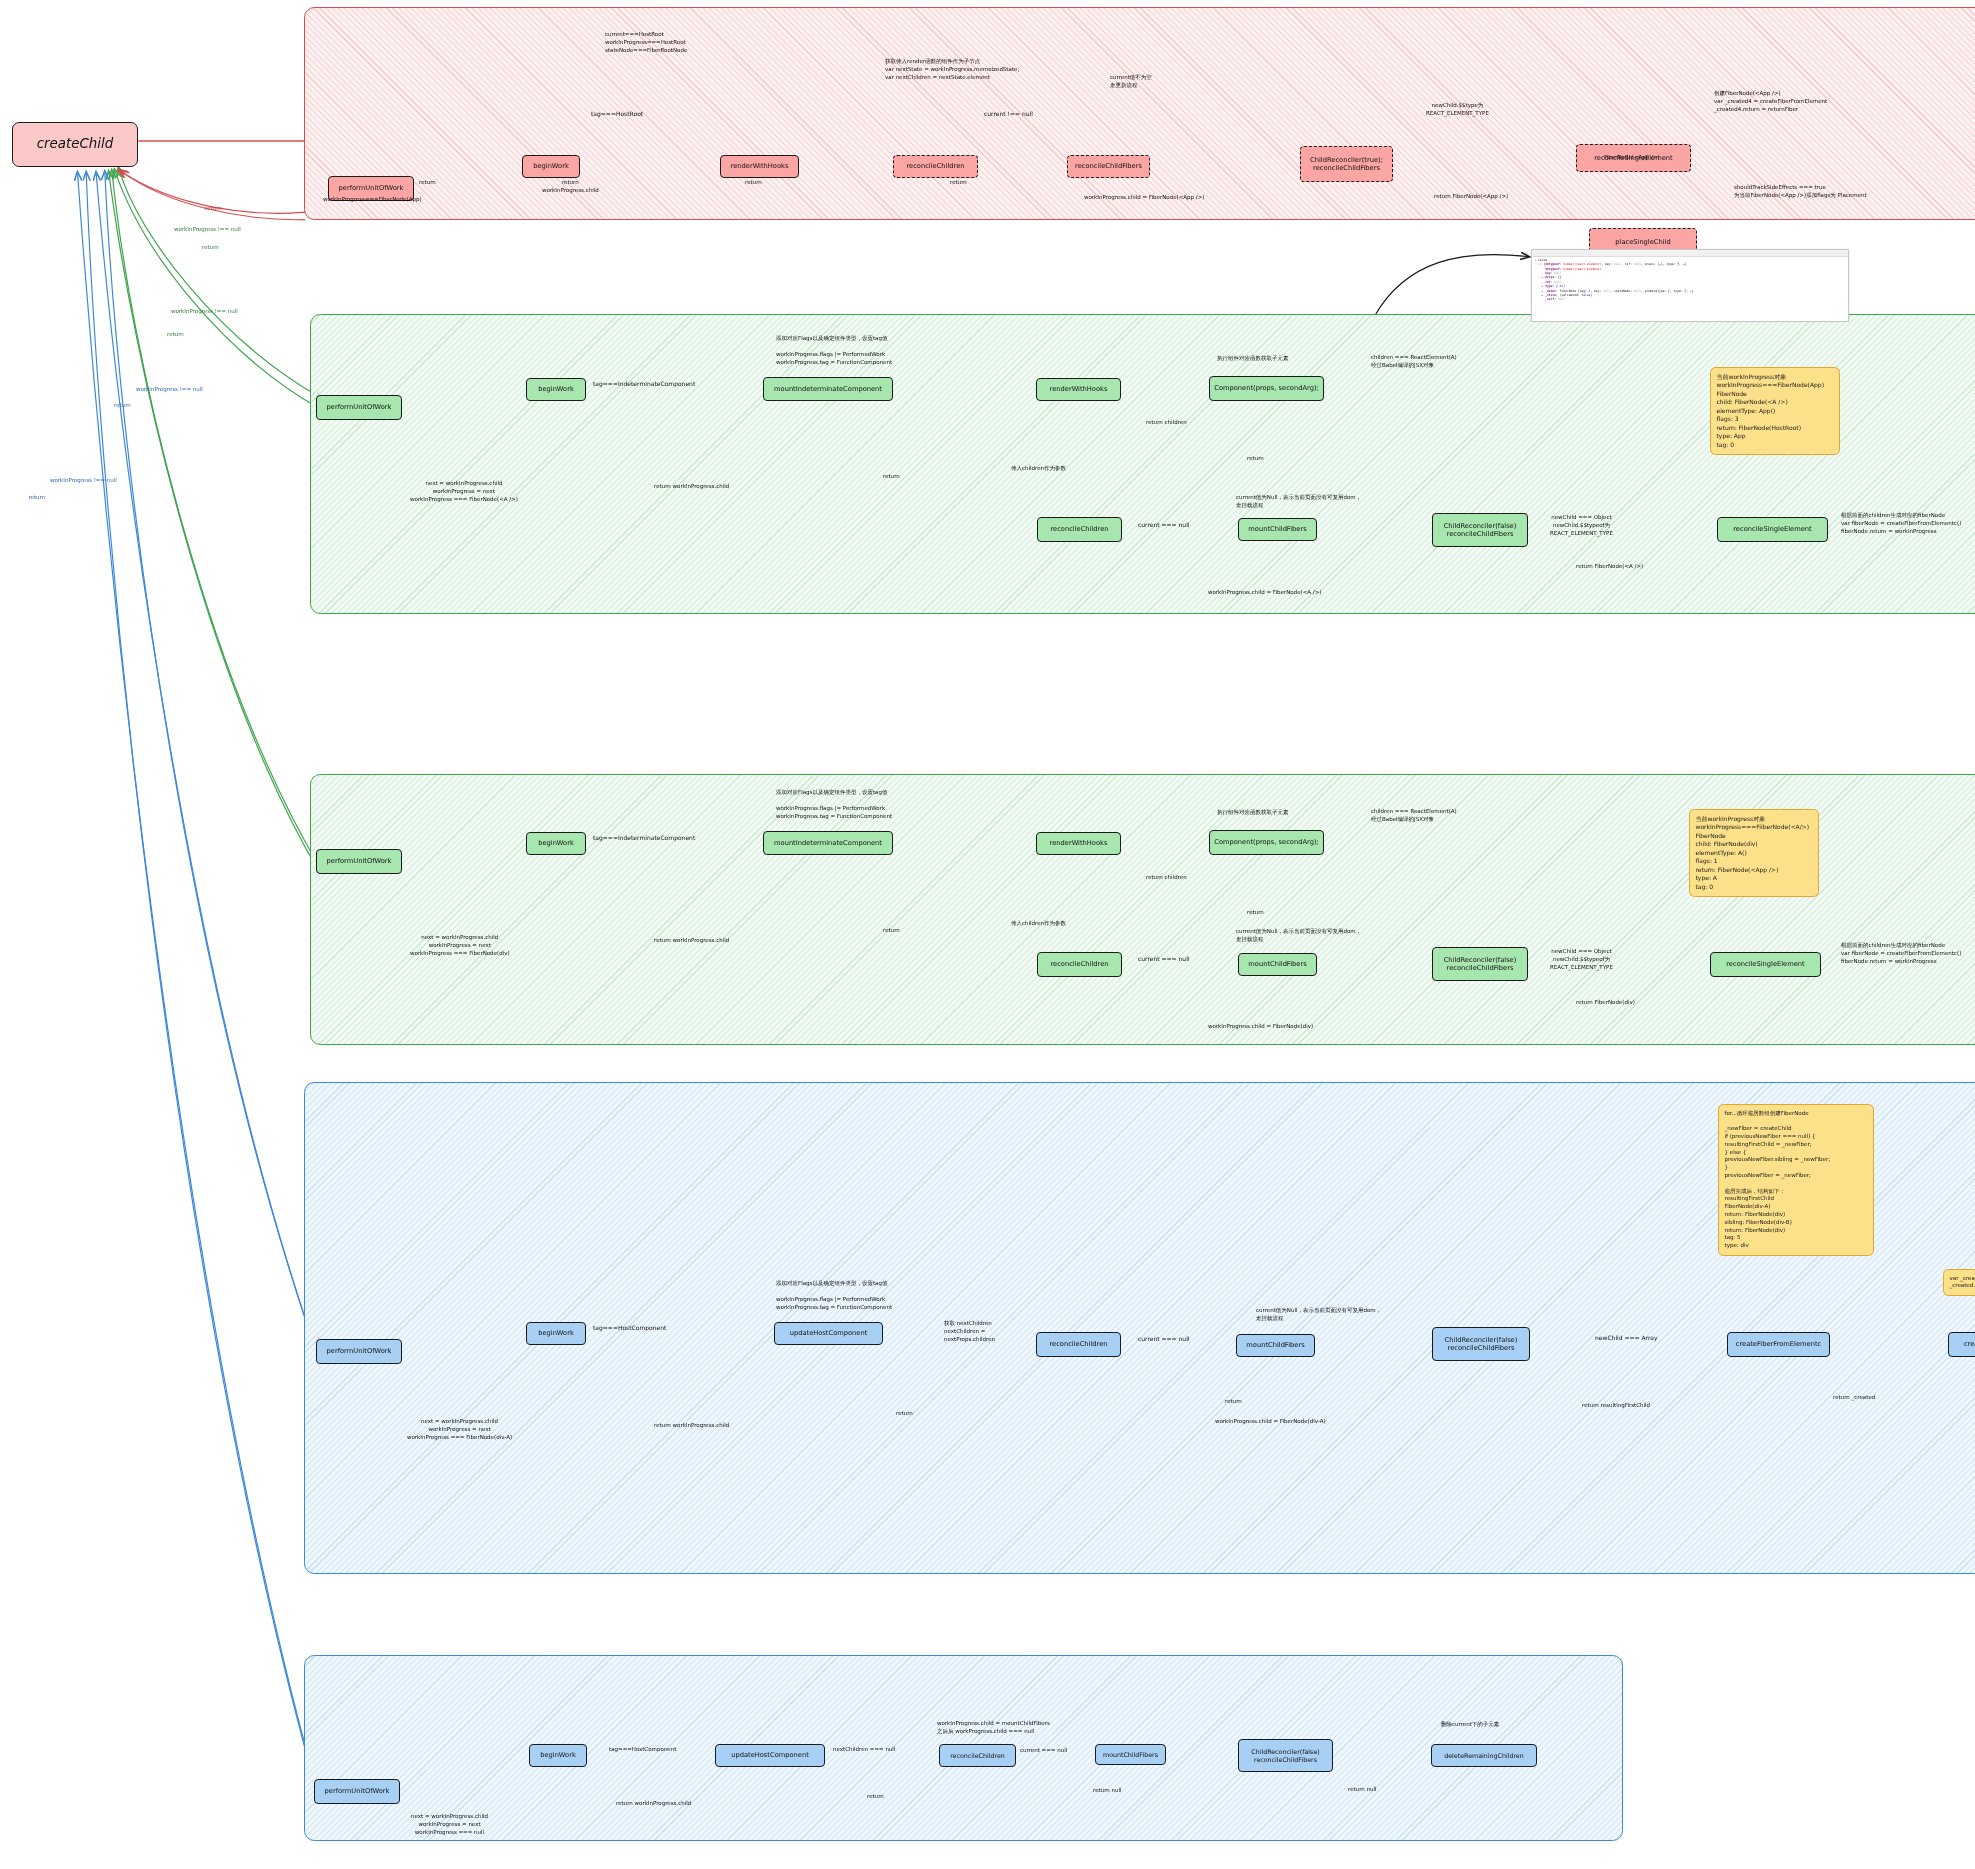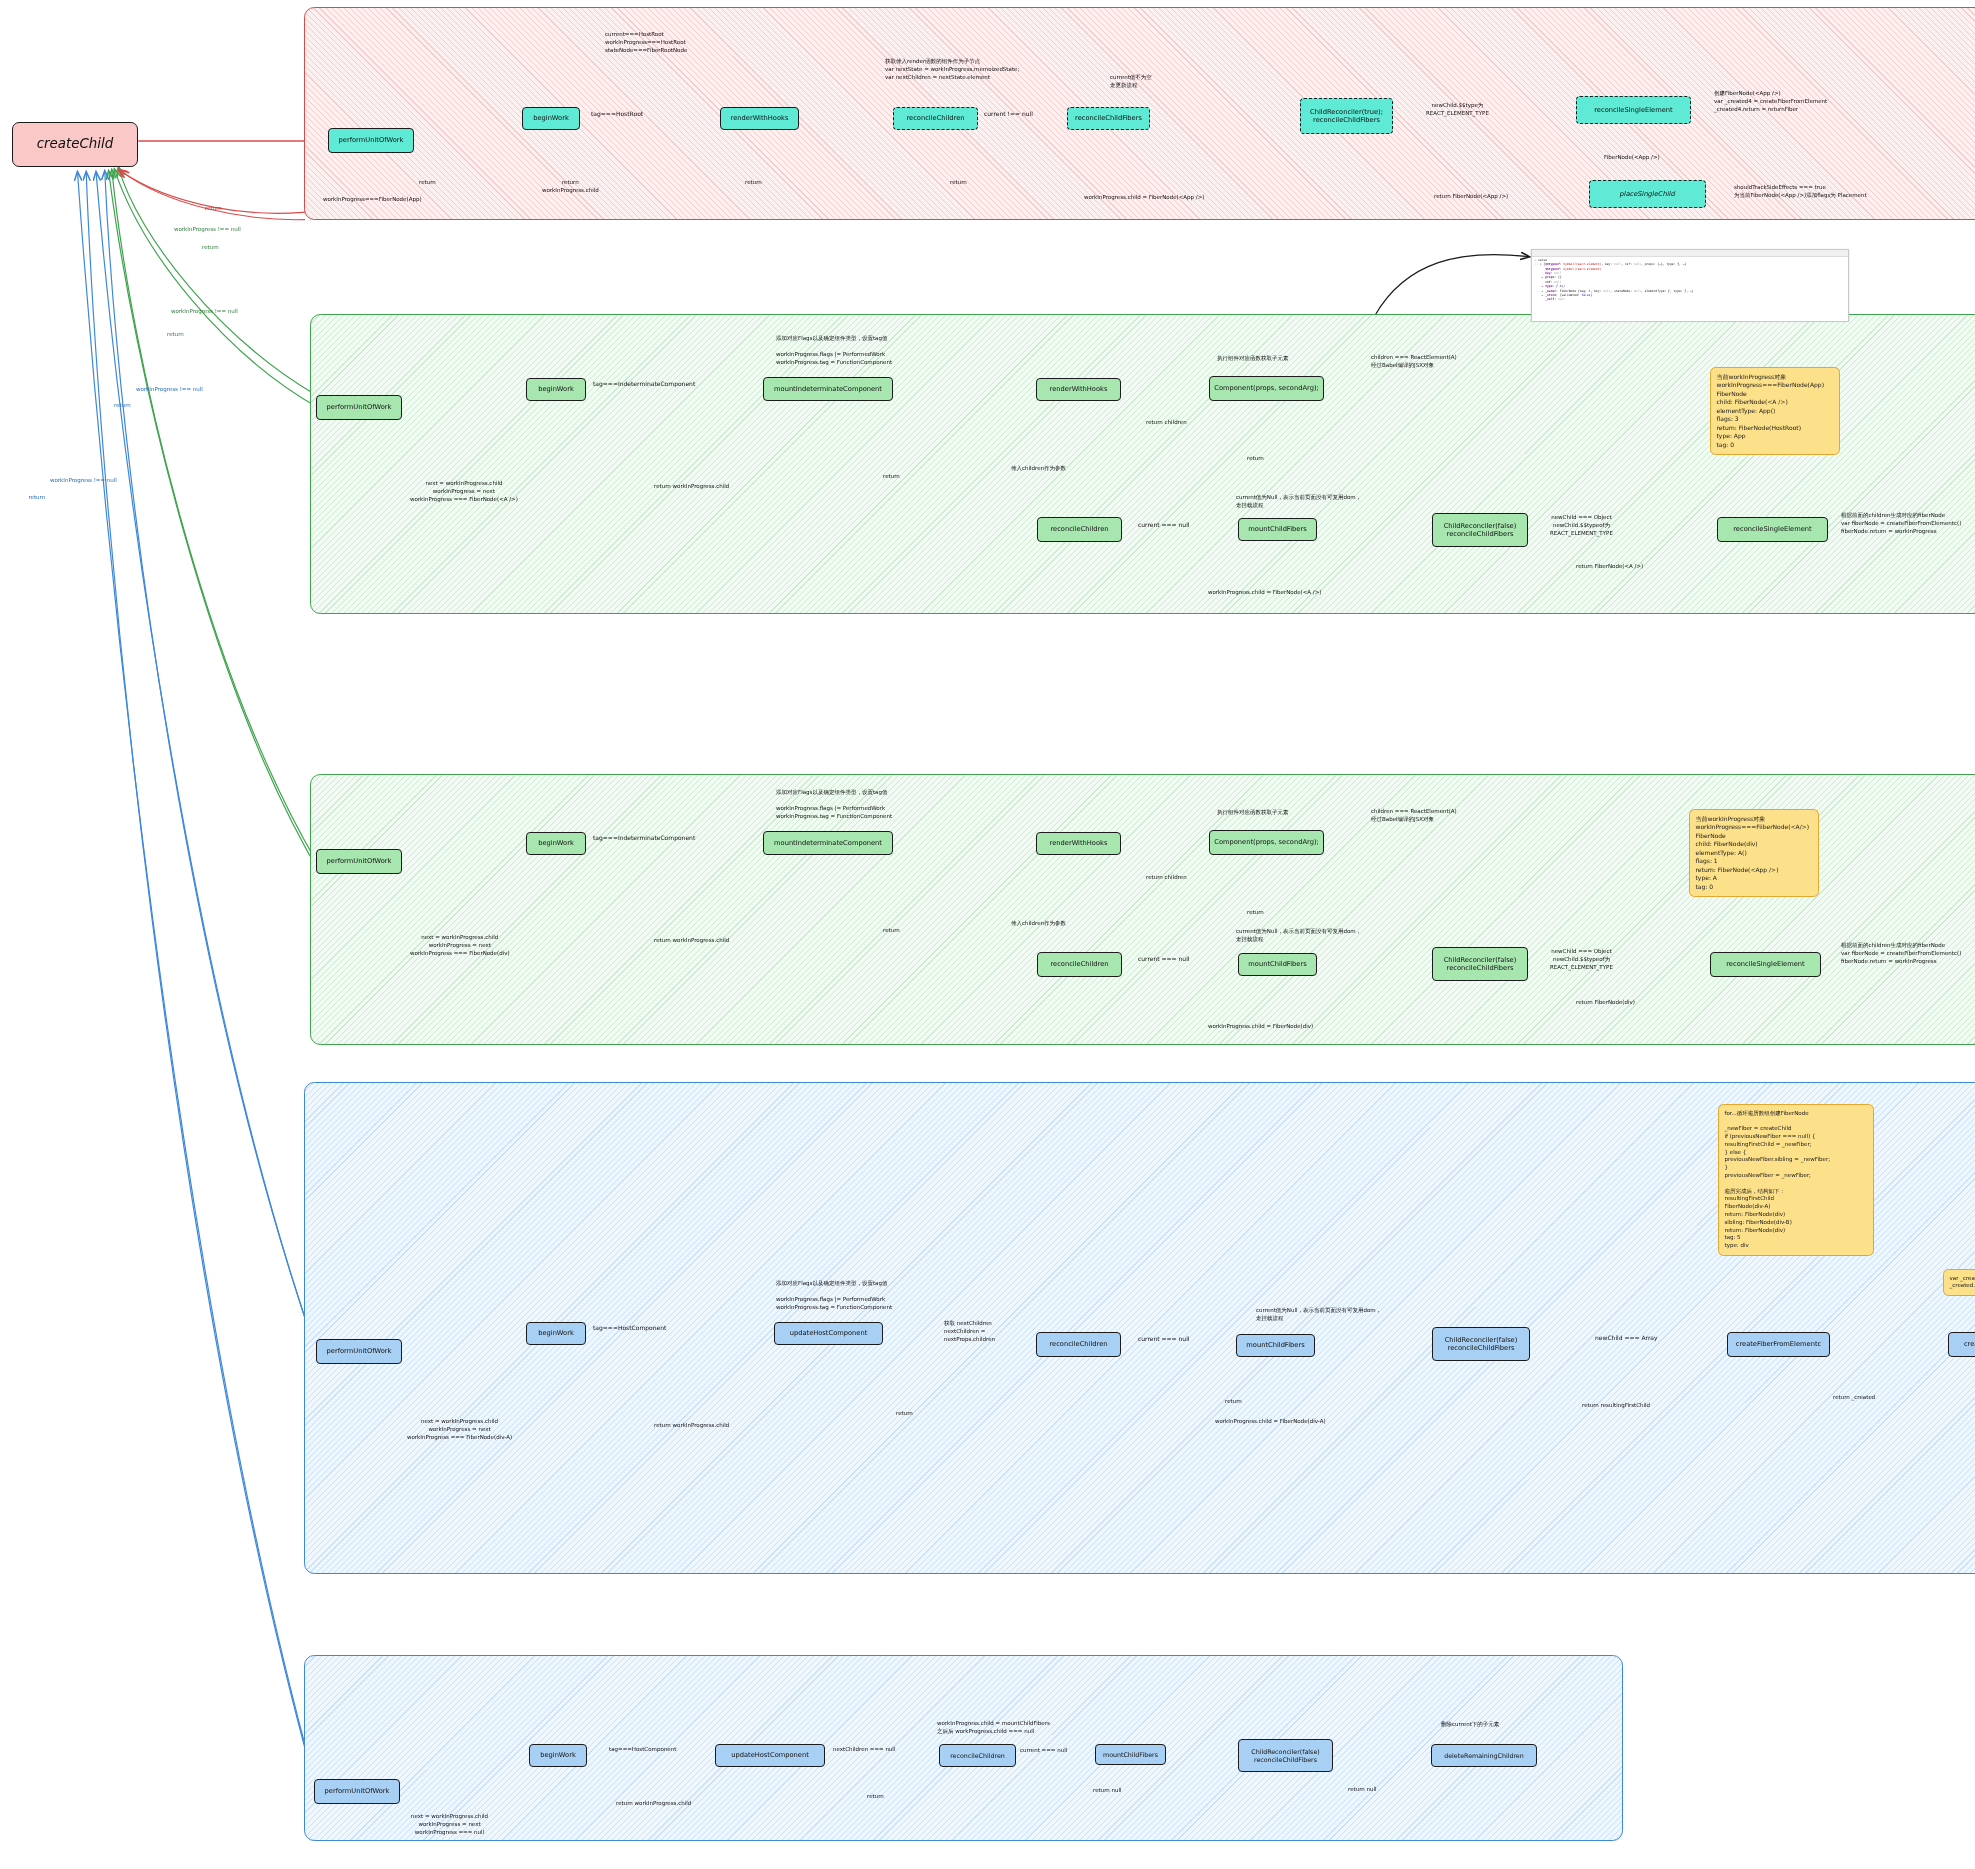--- a/index.html
+++ b/index.html
@@ -17,21 +17,21 @@
   .panel.blue{border:1.6px solid #3d87d8;
     background-color:#eff7fe;
     background-image:repeating-linear-gradient(-45deg,rgba(61,135,216,.20) 0 0.8px,rgba(255,255,255,0) 0.8px 4.3px);}
 
   
   .node{position:absolute;box-sizing:border-box;display:flex;flex-direction:column;
         align-items:center;justify-content:center;text-align:center;
         border:1px solid #1b1b1b;border-radius:4px;
         font-family:"DejaVu Sans","Liberation Sans",sans-serif;
         color:#111;line-height:1.22;padding:1.6px 2.8px;white-space:pre-line;}
-  .node.red{background:#5eead4;}
+  .node.red{background:#fca5a5;margin-top:48px;}
   .node.green{background:#a8e6b0;}
   .node.blue{background:#a8d0f4;}
   .node.dashed{border-style:dashed;}
   .node.start{background:#fbc8c8;border-radius:7.1px;border-width:1.2px;}
 
   
   .note{position:absolute;box-sizing:border-box;background:#fde08a;
         border:1px solid #e2a72e;border-radius:5.5px;padding:4.7px 5.5px;
         font-family:"DejaVu Sans","Liberation Sans",sans-serif;
         color:#1a1a1a;white-space:pre-line;line-height:1.42;}
@@ -187,21 +187,21 @@
   <div class="node start" style="left:12px;top:122px;width:126px;height:45px;font-size:13.4px;font-style:italic;">createChild</div>
 
   <div class="node red" style="left:328px;top:128px;width:86px;height:24.5px;font-size:6.7px;">performUnitOfWork</div>
   <div class="node red" style="left:522px;top:107px;width:58px;height:23px;font-size:6.7px;">beginWork</div>
   <div class="node red" style="left:720px;top:107px;width:79px;height:23px;font-size:6.7px;">renderWithHooks</div>
   <div class="node red dashed" style="left:893px;top:107px;width:85px;height:23px;font-size:6.7px;">reconcileChildren</div>
   <div class="node red dashed" style="left:1067px;top:107px;width:83px;height:23px;font-size:6.7px;">reconcileChildFibers</div>
   <div class="node red dashed" style="left:1300px;top:98px;width:93px;height:36px;font-size:6.7px;">ChildReconciler(true);
 reconcileChildFibers</div>
   <div class="node red dashed" style="left:1576px;top:96px;width:115px;height:28.4px;font-size:6.7px;">reconcileSingleElement</div>
-  <div class="node red dashed" style="left:1589px;top:180px;width:117px;height:28.4px;font-size:6.7px;font-style:italic;">placeSingleChild</div>
+  <div class="node red dashed" style="left:1589px;top:180px;width:108px;height:28.4px;font-size:6.7px;">placeSingleChild</div>
 
   <div class="lbl" style="left:591px;top:110px;font-size:6px;">tag===HostRoot</div>
   <div class="lbl" style="left:984px;top:110px;font-size:6px;">current !== null</div>
   <div class="lbl" style="left:1426px;top:102px;font-size:5.5px;text-align:center;">newChild.$$type为
 REACT_ELEMENT_TYPE</div>
   <div class="lbl" style="left:1604px;top:154px;font-size:5.5px;">FiberNode(&lt;App /&gt;)</div>
   <div class="lbl" style="left:419px;top:179px;font-size:5.5px;">return</div>
   <div class="lbl" style="left:542px;top:179px;font-size:5.5px;text-align:center;">return
 workInProgress.child</div>
   <div class="lbl" style="left:745px;top:179px;font-size:5.5px;">return</div>

